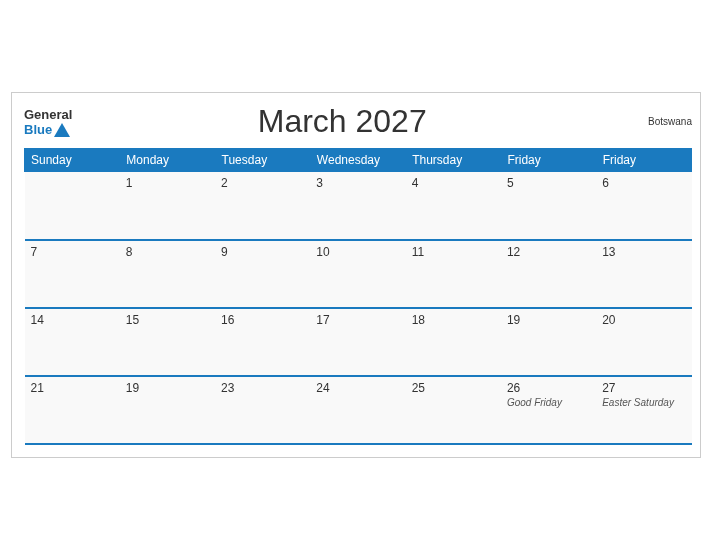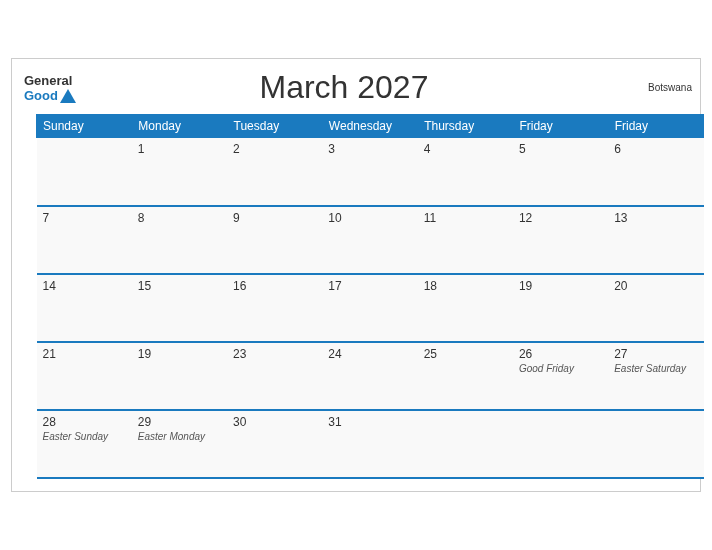--- a/index.html
+++ b/index.html
@@ -60,21 +60,20 @@
     }
     .calendar-country {
       font-size: 10px;
       color: #333;
       text-align: right;
       min-width: 80px;
     }
     table {
       width: 100%;
       border-collapse: collapse;
-      margin-left: 12px;
     }
     thead tr th {
       background-color: #1a7abf;
       color: #fff;
       font-size: 12px;
       font-weight: normal;
       padding: 4px 6px;
       text-align: left;
       border: 1px solid #1a7abf;
     }
@@ -113,21 +112,21 @@
     }
   </style>
 </head>
 <body>
 
 <div class="calendar-wrapper">
   <div class="calendar-header">
     <div class="logo">
       <span class="logo-general">General</span>
       <span class="logo-blue">
-        <span>Good</span>
+        <span>Blue</span>
         <span class="logo-triangle"></span>
       </span>
     </div>
     <div class="calendar-title">March 2027</div>
     <div class="calendar-country">Botswana</div>
   </div>
 
   <table>
     <thead>
       <tr>
@@ -226,34 +225,15 @@
           </td>
           <td>
             <span class="day-number">26</span>
             <span class="holiday-label">Good Friday</span>
           </td>
           <td>
             <span class="day-number">27</span>
             <span class="holiday-label">Easter Saturday</span>
           </td>
         </tr>
-        <tr>
-          <td>
-            <span class="day-number">28</span>
-            <span class="holiday-label">Easter Sunday</span>
-          </td>
-          <td>
-            <span class="day-number">29</span>
-            <span class="holiday-label">Easter Monday</span>
-          </td>
-          <td>
-            <span class="day-number">30</span>
-          </td>
-          <td>
-            <span class="day-number">31</span>
-          </td>
-          <td class="empty-cell"></td>
-          <td class="empty-cell"></td>
-          <td class="empty-cell"></td>
-        </tr>
       </tbody>
   </table>
 </div>
 
 </body></html>

